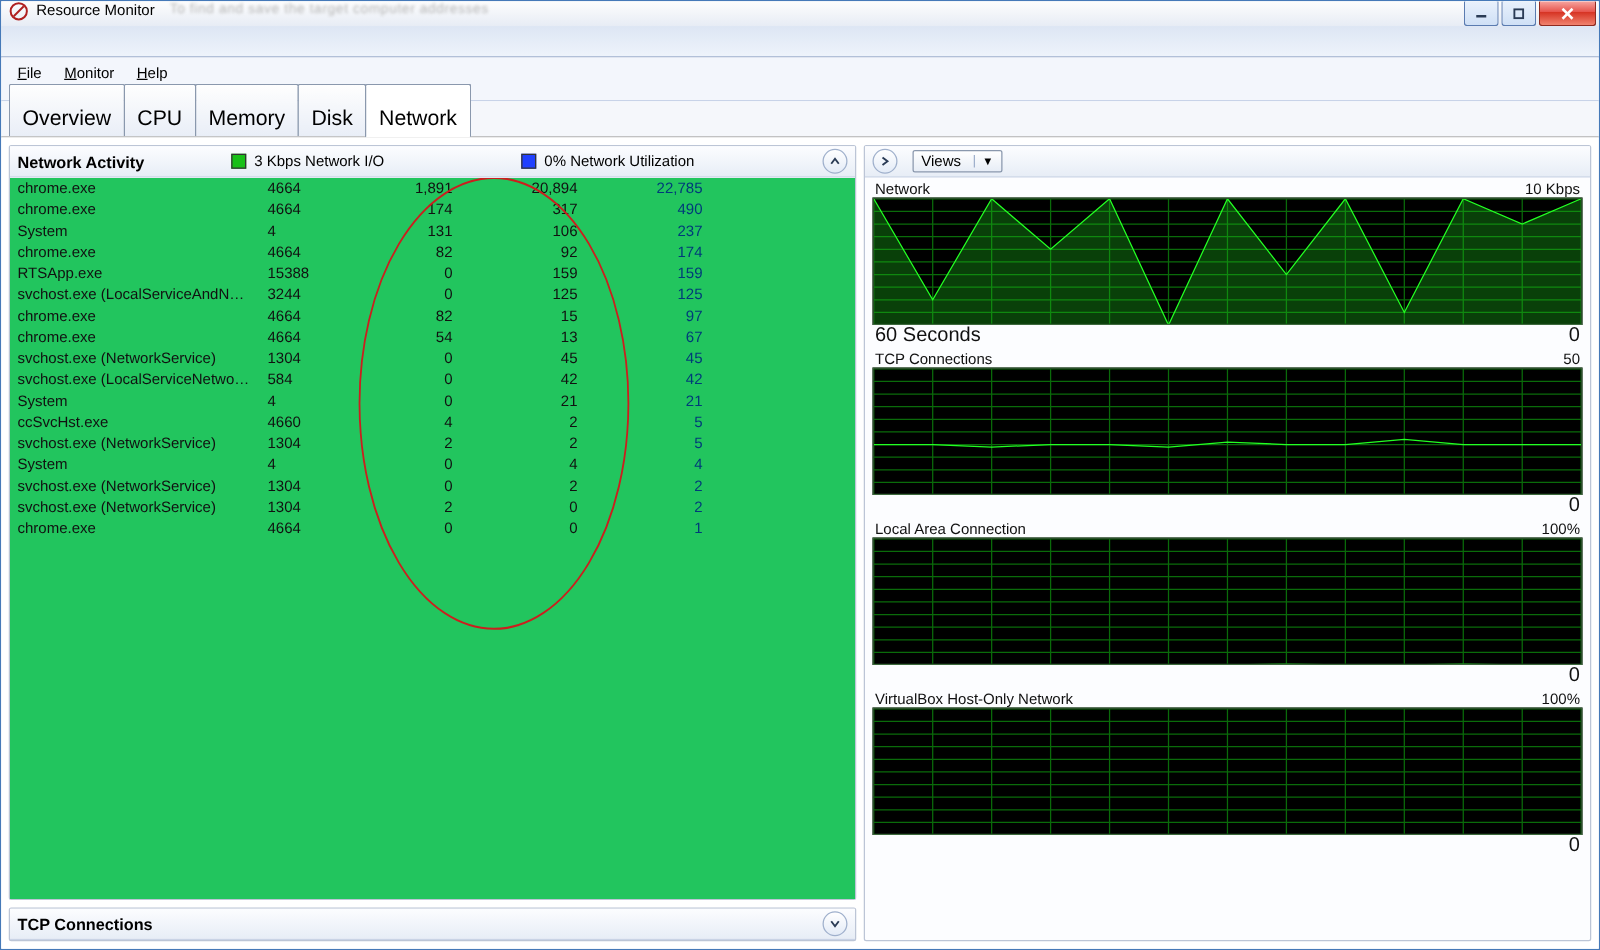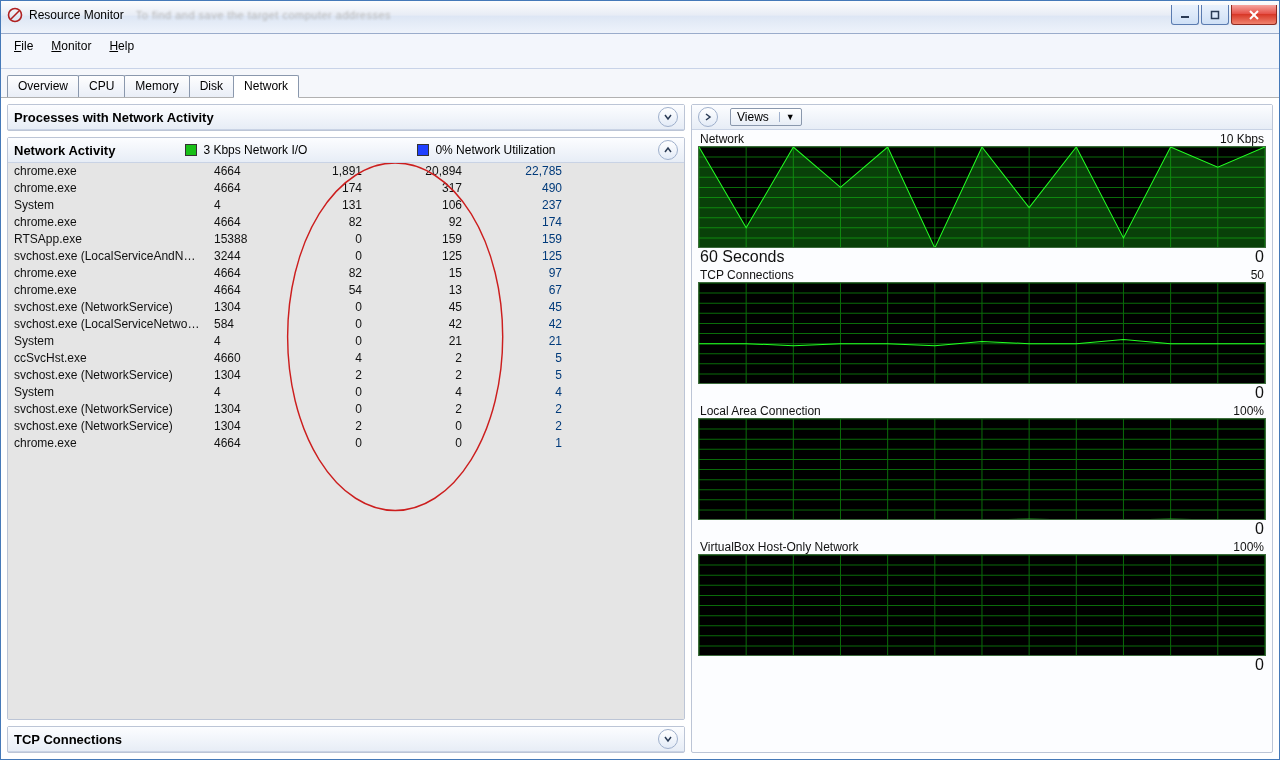--- a/index.html
+++ b/index.html
@@ -1,51 +1,51 @@
 <!DOCTYPE html>
 <html><head>
 <meta charset="utf-8">
 <style>
   html,body{margin:0;padding:0;font-family:"Segoe UI",Tahoma,sans-serif;font-size:12px;color:#000;background:#d6dff0;height:100%;overflow:hidden}
   .window{width:1280px;height:760px;border:1px solid #4579b8;box-sizing:border-box;background:#fff;display:flex;flex-direction:column}
   
-  .titlebar{height:28px;background:linear-gradient(#fdfdfd,#e7ecf5 45%,#dde6f4 46%,#eef3fb);display:flex;align-items:center;padding:0 0 4px 6px;border-bottom:1px solid #9aaccb}
+  .titlebar{height:28px;background:linear-gradient(#fdfdfd,#e7ecf5 45%,#dde6f4 46%,#eef3fb);display:flex;align-items:flex-start;padding:0 0 16px 6px;border-bottom:1px solid #9aaccb}
   .titlebar .app-icon{width:16px;height:16px;display:inline-flex;align-items:center;justify-content:center;margin-right:6px}
   .titlebar .title{flex:0 0 auto;padding-right:12px}
   .titlebar .spacer{flex:1}
   .titlebar .blurred{color:#b7b7b7;filter:blur(1.2px);-webkit-filter:blur(1.2px);font-size:11px;letter-spacing:.5px}
   .winbtns{display:flex;height:20px;margin-right:2px}
   .winbtn{width:28px;height:20px;margin-left:2px;border:1px solid #5a7bb0;border-top:none;border-radius:0 0 3px 3px;background:linear-gradient(#e9f1fc,#cfe0f6);display:flex;align-items:center;justify-content:center;font-family:Segoe UI Symbol,Arial;font-size:11px;color:#2a3b55;box-sizing:border-box}
   .winbtn.close{width:46px;background:linear-gradient(#f6a5a0,#e6534b 45%,#d63323 46%,#f0826e);border-color:#8e2a20;color:#fff;font-weight:bold}
   
   .menubar{height:20px;padding:2px 6px 12px 6px;background:#f3f6fc;border-bottom:1px solid #c8d3e8;display:flex;align-items:center;gap:4px}
   .menuitem{padding:1px 6px;border:1px solid transparent;border-radius:2px}
   .menuitem u{text-decoration:underline}
   
   .tabstrip{height:24px;padding:4px 6px 0 6px;background:#f5f7fb;display:flex;align-items:flex-end;gap:0;border-bottom:1px solid #b1b1b1}
-  .tab{padding:3px 10px 4px 10px;border:1px solid #8a98ad;border-bottom:none;background:linear-gradient(#fefefe,#e9eef7);margin-right:-1px;position:relative;border-radius:2px 2px 0 0;font-size:12px}
+  .tab{padding:17px 10px 4px 10px;border:1px solid #8a98ad;border-bottom:none;background:linear-gradient(#fefefe,#e9eef7);margin-right:-1px;position:relative;border-radius:2px 2px 0 0;font-size:17px}
   .tab.active{background:#fff;border-bottom:1px solid #fff;margin-bottom:-1px;z-index:2}
   
   .body{flex:1;display:flex;gap:6px;padding:6px;background:#fff;min-height:0}
   .left{flex:1;display:flex;flex-direction:column;gap:6px;min-width:0}
   .right{width:580px;display:flex;flex-direction:column;border:1px solid #bcc5d6;border-radius:2px;background:#fcfdff;min-height:0}
   
   .panel{border:1px solid #bcc5d6;border-radius:2px;background:#fcfdff;display:flex;flex-direction:column;min-height:0}
   .panel-head{height:24px;padding:0 6px;display:flex;align-items:center;background:linear-gradient(#fcfdff,#e7edf6);border-bottom:1px solid #c9d3e5;gap:10px}
   .panel-head .ptitle{font-weight:bold;font-size:13px;flex:0 0 auto}
   .panel-head .chev{width:18px;height:18px;border:1px solid #9fb0cc;border-radius:50%;display:flex;align-items:center;justify-content:center;background:linear-gradient(#fff,#e3ebf7);font-size:10px;color:#2a3b55}
   .panel-head .flex{flex:1}
   .legend{display:flex;align-items:center;gap:6px;font-size:12px}
   .sw{width:10px;height:10px;border:1px solid #333}
   .sw.green{background:#18c018}
   .sw.blue{background:#2040ff}
   
   .tbl-head{display:flex;border-bottom:1px solid #d0d7e5;background:linear-gradient(#fdfdfe,#eef2f9);font-size:12px;color:#111}
   .tbl-head .c{padding:4px 6px;border-right:1px solid #e2e7f1;box-sizing:border-box}
-  .tbl-body{flex:1;overflow:auto;background:#e5e5e5;position:relative}
+  .tbl-body{flex:1;overflow:auto;background:#22c55e;position:relative}
   .row{display:flex;font-size:12px;color:#111}
   .row .c{padding:1px 6px 2px 6px;box-sizing:border-box;white-space:nowrap;overflow:hidden;text-overflow:ellipsis}
   .c1{width:200px;text-align:left}
   .c2{width:60px;text-align:left}
   .c3,.c4,.c5{width:100px;text-align:right}
   .c5{color:#003a7a}
   .tbl-head .c5{background:linear-gradient(#eef4fd,#dbe7f8)}
   
   .annot-wrap{position:absolute;pointer-events:none;inset:0}
   
@@ -110,31 +110,20 @@
     <div class="tab">CPU</div>
     <div class="tab">Memory</div>
     <div class="tab">Disk</div>
     <div class="tab active">Network</div>
   </div>
 
   <div class="body">
 
     <div class="left">
 
-      <div class="panel" style="flex:0 0 auto">
-        <div class="panel-head">
-          <span class="ptitle">Processes with Network Activity</span>
-          <span class="flex"></span>
-          <span class="chev">
-            <svg width="10" height="10" viewBox="0 0 10 10">
-                <polyline points="2,3 5,7 8,3" fill="none" stroke="#2a3b55" stroke-width="1.5"></polyline>
-              </svg>
-          </span>
-        </div>
-      </div>
 
       <div class="panel" style="flex:1 1 auto;min-height:0">
         <div class="panel-head">
           <span class="ptitle">Network Activity</span>
           <span style="flex:0 0 50px"></span>
           <span class="legend">
               <span class="sw green"></span>
               <span>3 Kbps Network I/O</span>
             </span>
           <span style="flex:0 0 90px"></span>

